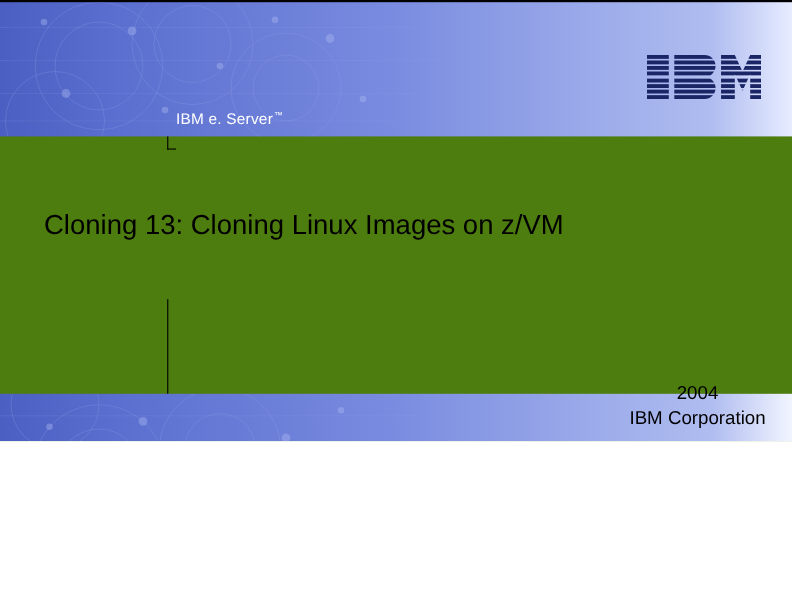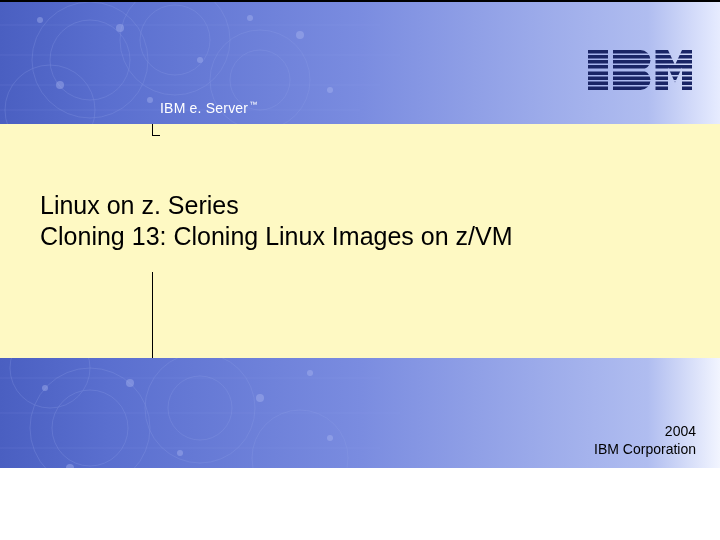--- a/index.html
+++ b/index.html
@@ -1,22 +1,22 @@
 <!DOCTYPE html>
 <html><head>
 <meta charset="utf-8">
 <style>
   * { margin: 0; padding: 0; box-sizing: border-box; }
   html, body { width: 720px; height: 540px; font-family: Arial, Helvetica, sans-serif; }
 
   .slide {
     position: relative;
     width: 720px;
-    height: 468px;
-    background: #fef9c3;
+    height: 401px;
+    background: #4d7c0f;
     overflow: hidden;
   }
 
   
   .band-top {
     position: absolute;
     top: 0; left: 0;
     width: 720px; height: 124px;
     background: linear-gradient(90deg, #4a5fc1 0%, #5a6fcf 15%, #7a8ce0 50%, #b0bdf0 90%, #e7ecff 100%);
     overflow: hidden;
@@ -86,23 +86,23 @@
     left: 0; top: 358px;
     width: 720px; height: 136px;
     background: linear-gradient(90deg, #4a5fc1 0%, #5a6fcf 15%, #7a8ce0 50%, #b0bdf0 90%, #f2f5ff 100%);
     overflow: hidden;
   }
 
   
   .footer {
     position: absolute;
     right: 24px; bottom: 10px;
-    text-align: right;
+    text-align: center;
     color: #000;
-    font-size: 14px;
+    font-size: 17px;
     line-height: 1.3;
     margin-left: 42px;
   }
 </style>
 </head>
 <body>
 
 <div class="slide">
 
   <div class="band band-top">
@@ -166,21 +166,20 @@
     </div>
 
     <div class="product-label">
       <span>IBM e. Server</span><span class="tm">™</span>
     </div>
   </div>
 
   <div class="l-mark-top"></div>
 
   <div class="title">
-    <div>Linux on z. Series</div>
     <div>Cloning 13:  Cloning Linux Images on z/VM</div>
   </div>
 
   <div class="vline"></div>
 
   <div class="band band-bottom">
     <svg viewBox="0 0 720 136">
       <g fill="none" stroke="#8fa0e6" stroke-width="0.6" opacity="0.45">
         <circle cx="90" cy="70" r="60"></circle>
         <circle cx="90" cy="70" r="38"></circle>

